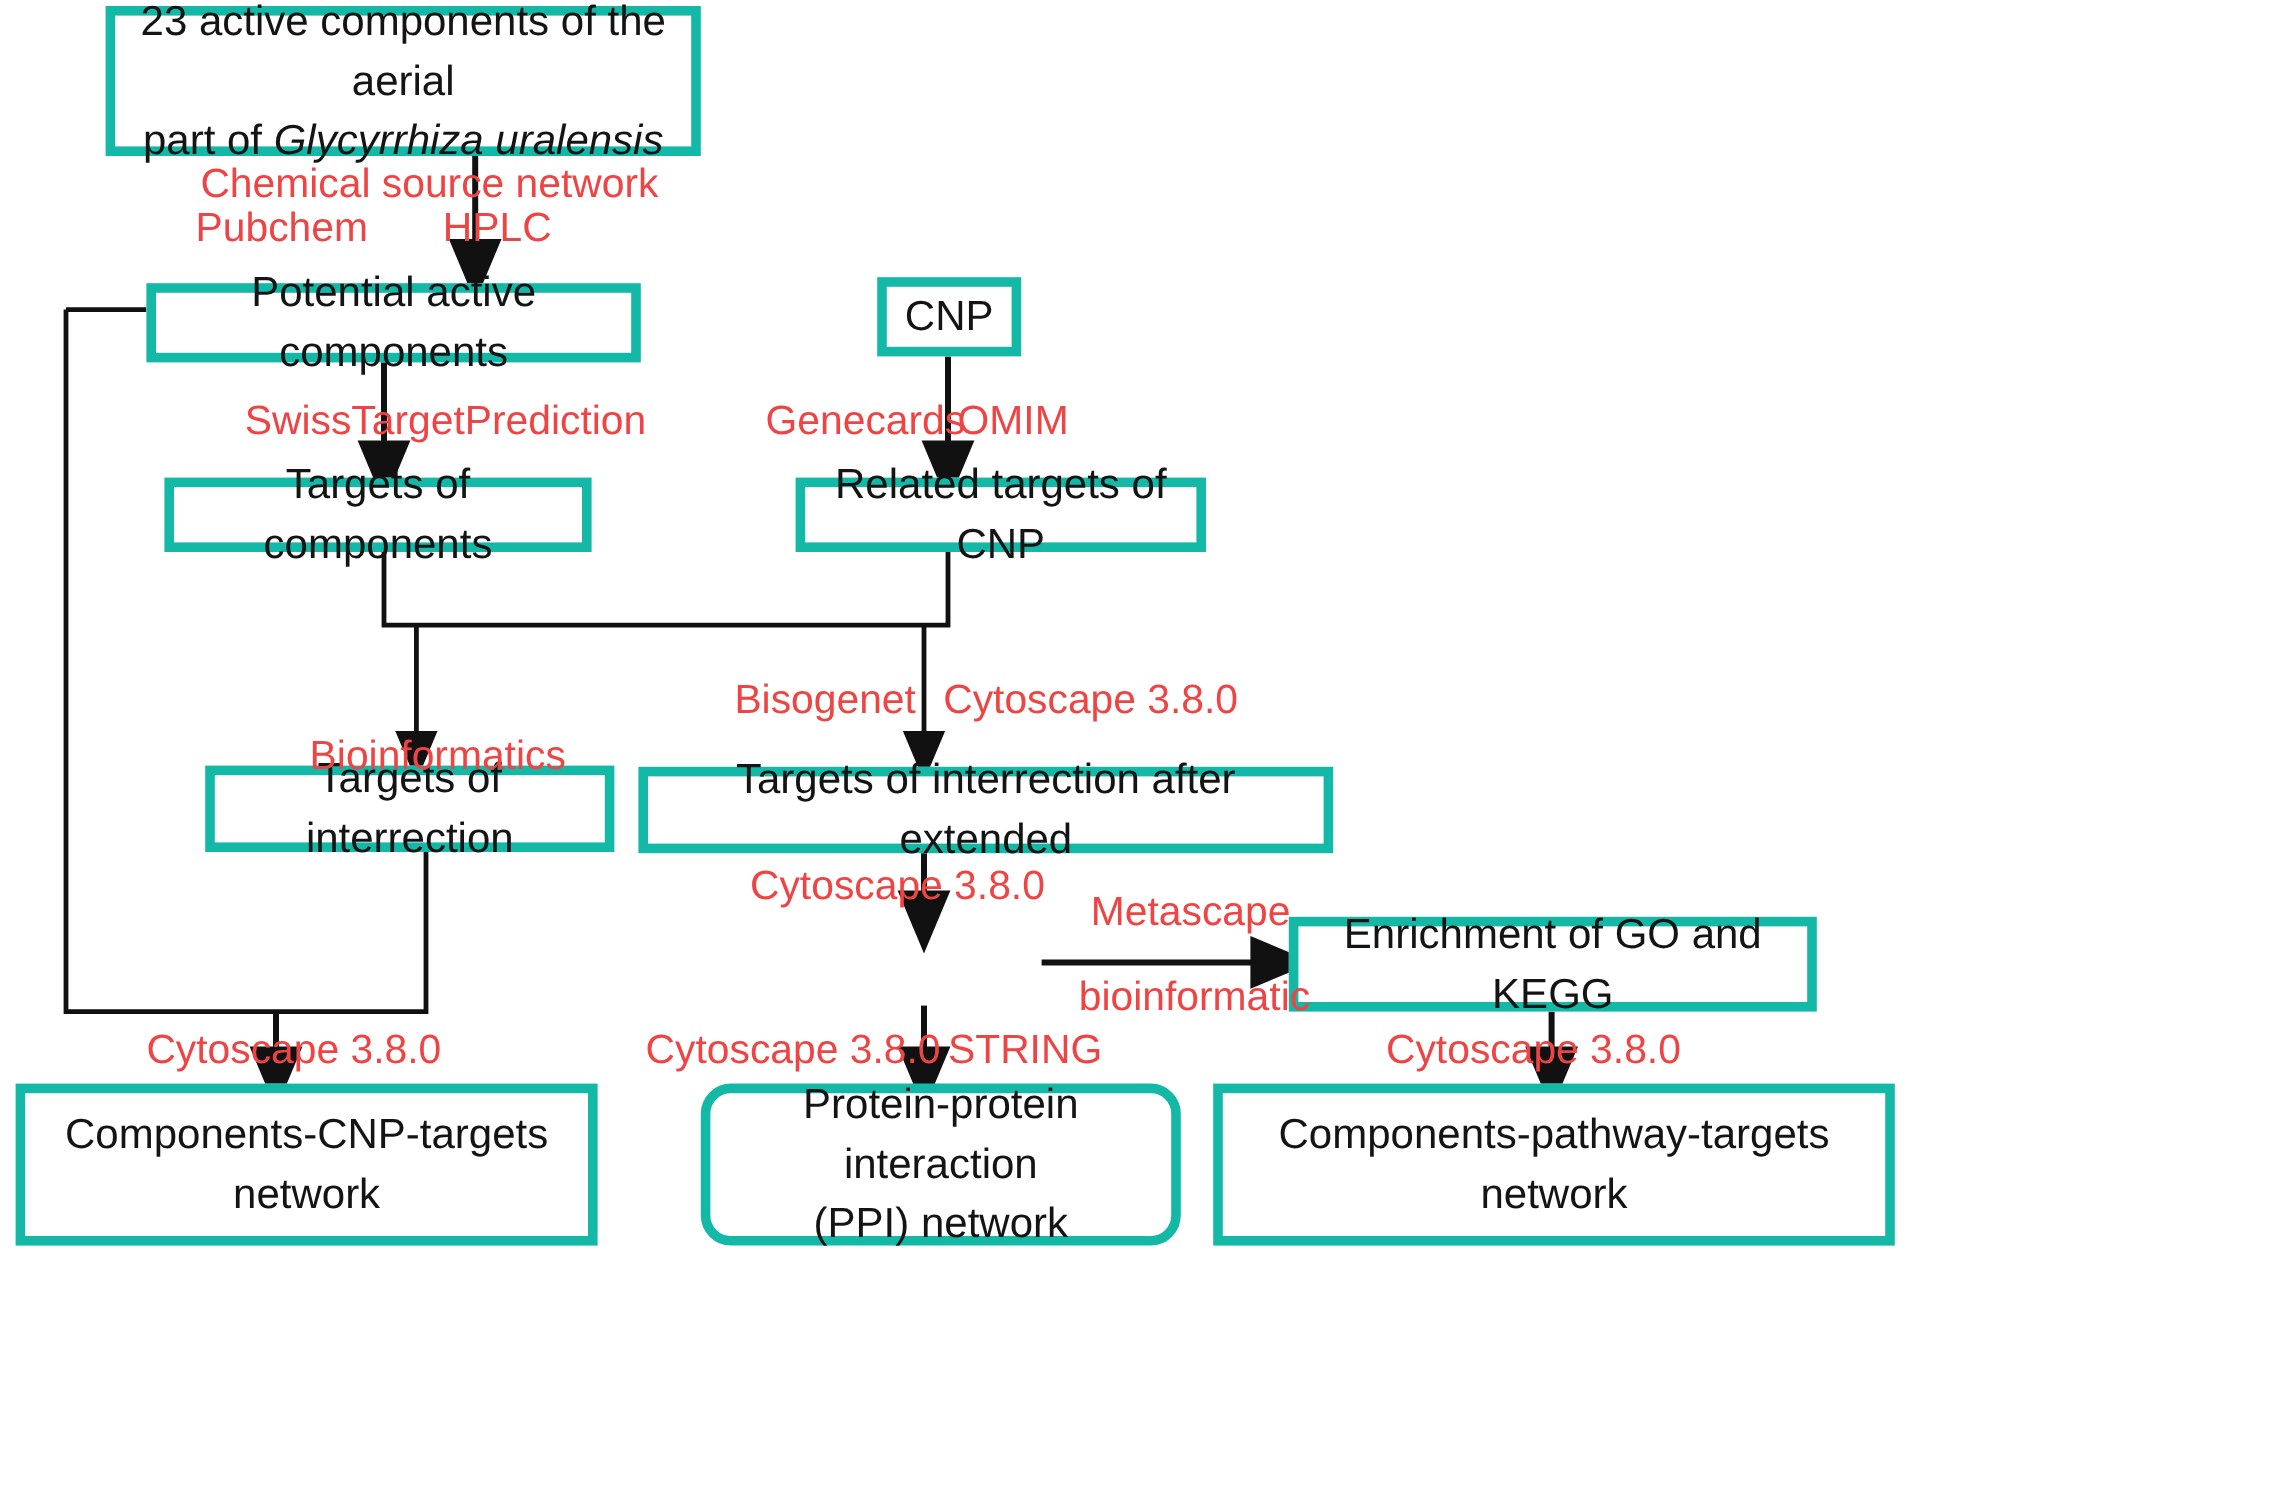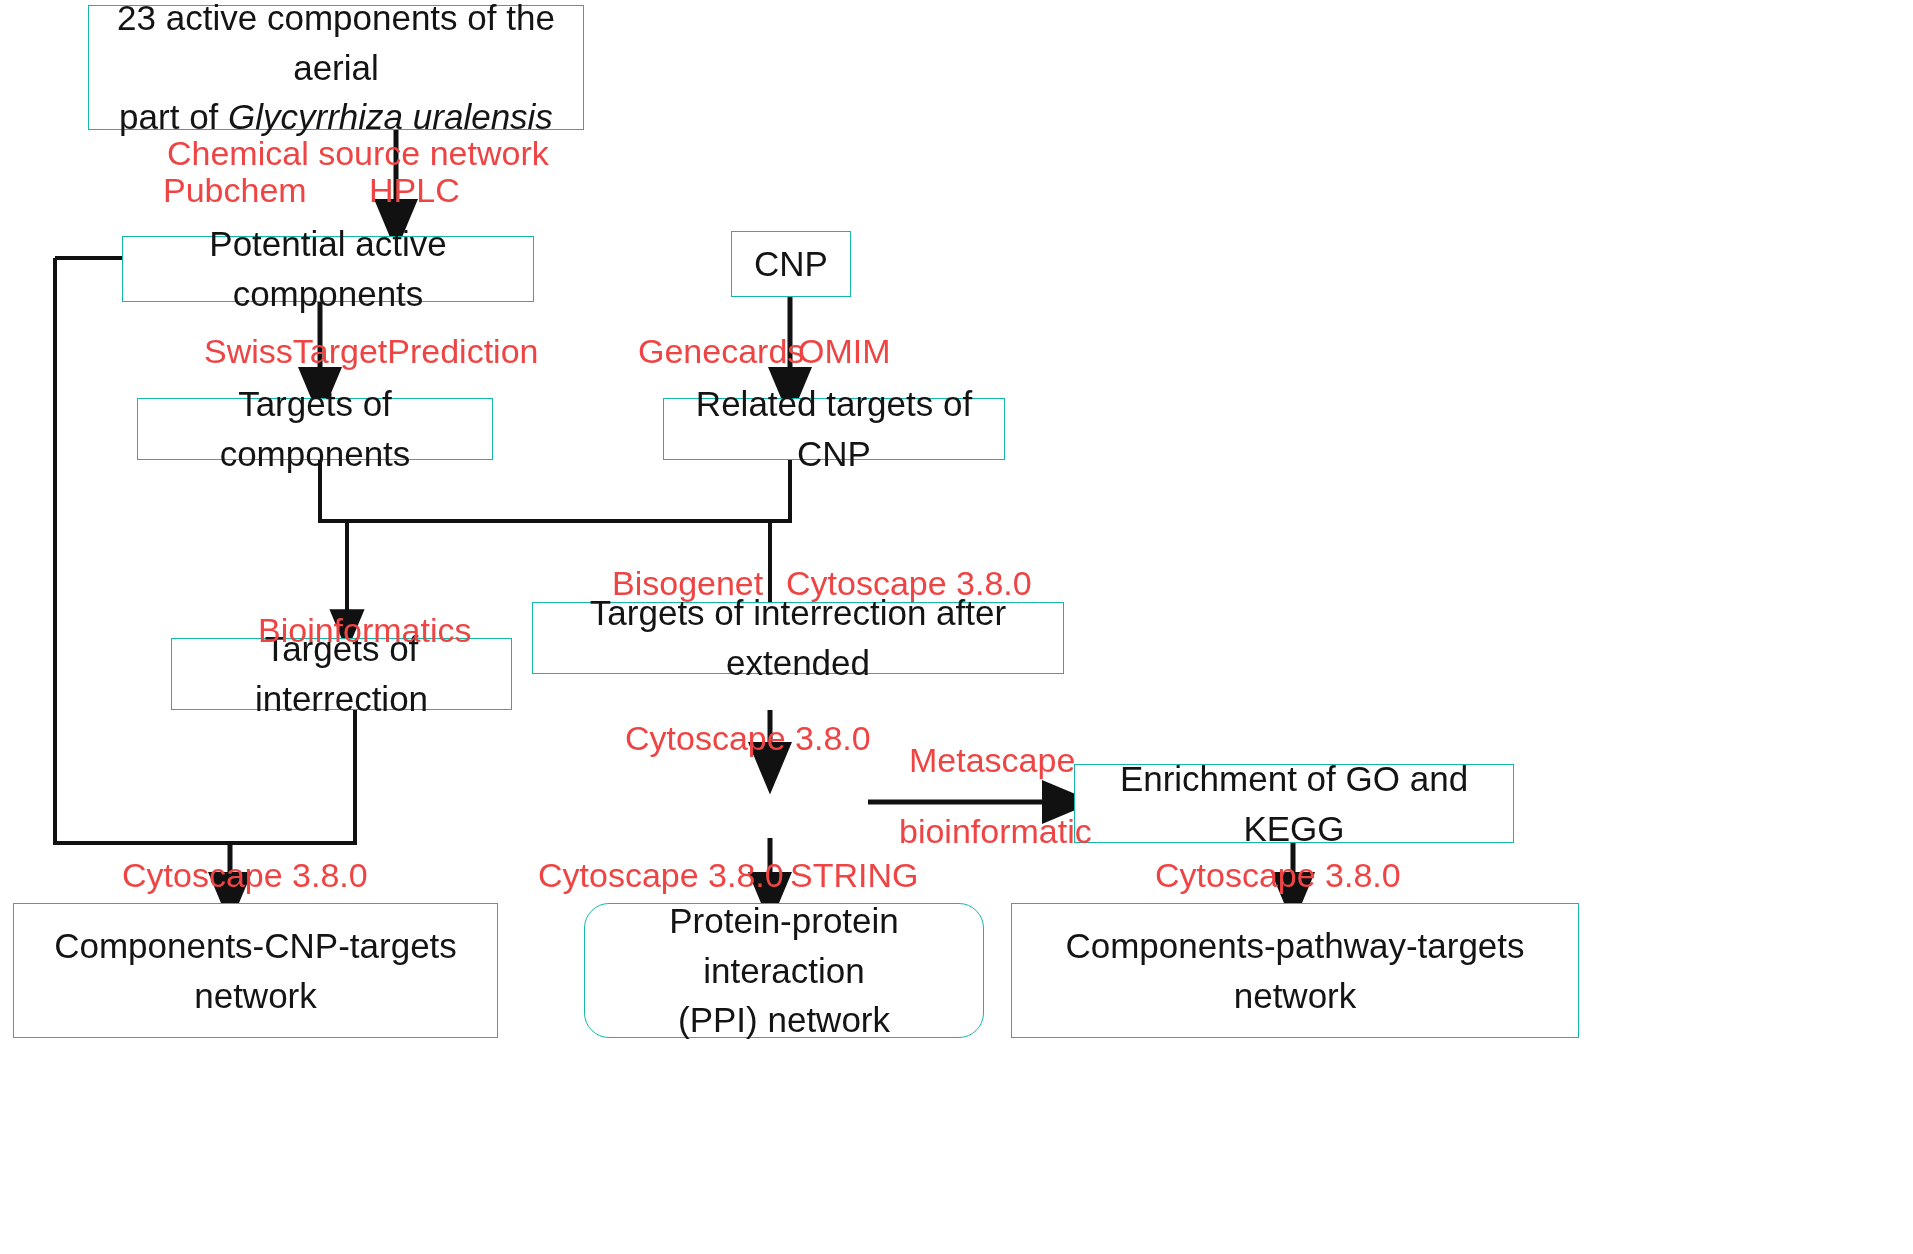--- a/index.html
+++ b/index.html
@@ -14,21 +14,21 @@
   #canvas {
     position: relative;
     width: 1913px;
     height: 1254px;
     background: #ffffff;
     overflow: hidden;
   }
   .node {
     position: absolute;
     box-sizing: border-box;
-    border: 1px solid #14b8a6;
+    border: 8px solid #14b8a6;
     background: #ffffff;
     display: flex;
     align-items: center;
     justify-content: center;
     text-align: center;
     line-height: 1.42;
     font-size: 35px;
     color: #141414;
     padding: 4px 10px;
   }
@@ -115,21 +115,21 @@
   </div>
 
   <div class="node" style="left:663px; top:398px; width:342px; height:62px;">
     <span class="node-label">Related targets of CNP</span>
   </div>
 
   <div class="node" style="left:171px; top:638px; width:341px; height:72px;">
     <span class="node-label">Targets of interrection</span>
   </div>
 
-  <div class="node" style="left:532px; top:602px; width:532px; height:72px;align-items:center;">
+  <div class="node" style="left:532px; top:639px; width:579px; height:72px;align-items:center;">
     <span class="node-label">Targets of interrection after extended</span>
   </div>
 
 
   <div class="node" style="left:1074px; top:764px; width:440px; height:79px;">
     <span class="node-label">Enrichment of GO and KEGG</span>
   </div>
 
   <div class="node" style="left:13px; top:903px; width:485px; height:135px;">
     <span class="node-label">Components-CNP-targets network</span>

